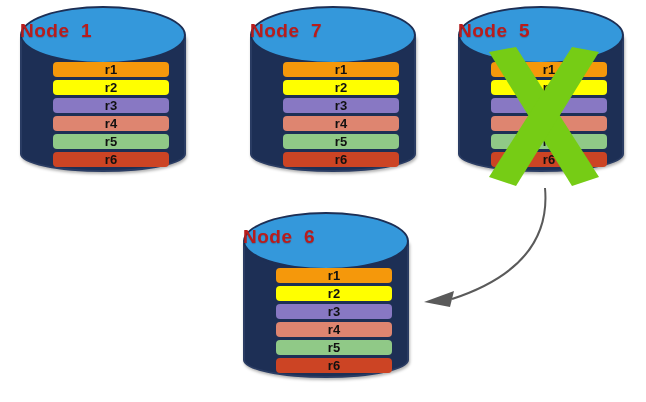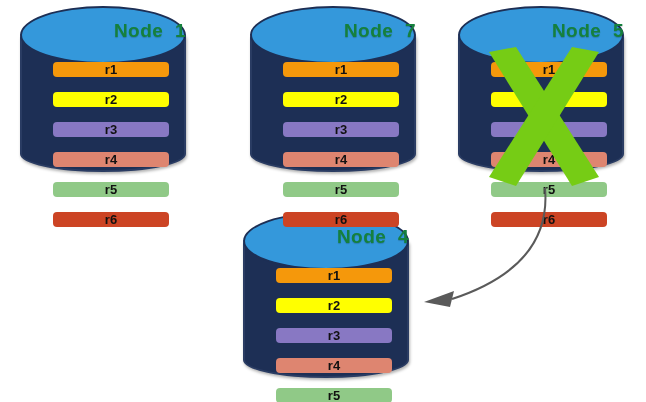--- a/index.html
+++ b/index.html
@@ -53,41 +53,41 @@
     border-radius: 50%;
     border: 2px solid #1d2f55;
     box-sizing: border-box;
   }
 
   .node-title {
     position: absolute;
     left: 0;
     top: 14px;
     width: 166px;
-    text-align: right;
-    color: #15803d;
+    text-align: left;
+    color: #b91c1c;
     font-size: 19px;
     font-weight: bold;
     letter-spacing: 0.5px;
     z-index: 4;
     white-space: pre;
     text-shadow: 0 1px 1px rgba(0,0,0,0.18);
   }
 
   .rows {
     position: absolute;
     left: 33px;
     top: 56px;
     width: 116px;
     z-index: 3;
   }
 
   .row {
     height: 15px;
-    margin-bottom: 15px;
+    margin-bottom: 3px;
     border-radius: 4px;
     text-align: center;
     font-size: 13px;
     font-weight: bold;
     color: #111111;
     line-height: 15px;
     box-sizing: border-box;
   }
   .row:last-child { margin-bottom: 0; }
 
@@ -159,21 +159,21 @@
   <svg class="cross" style="left:486px; top:44px;" width="116" height="146" viewBox="0 0 116 146">
     <g fill="#76cc15">
       <polygon points="3,8 30,3 113,133 86,142"></polygon>
       <polygon points="113,8 86,3 3,133 30,142"></polygon>
     </g>
   </svg>
 
   <div class="node" style="left:243px; top:212px;">
     <div class="node-body"></div>
     <div class="node-top"></div>
-    <div class="node-title">Node  4</div>
+    <div class="node-title">Node  6</div>
     <div class="rows">
       <div class="row" style="background:#f5980b">r1</div>
       <div class="row" style="background:#ffff00">r2</div>
       <div class="row" style="background:#8878c3">r3</div>
       <div class="row" style="background:#de8570">r4</div>
       <div class="row" style="background:#90c987">r5</div>
       <div class="row" style="background:#cc4424">r6</div>
     </div>
   </div>
 

